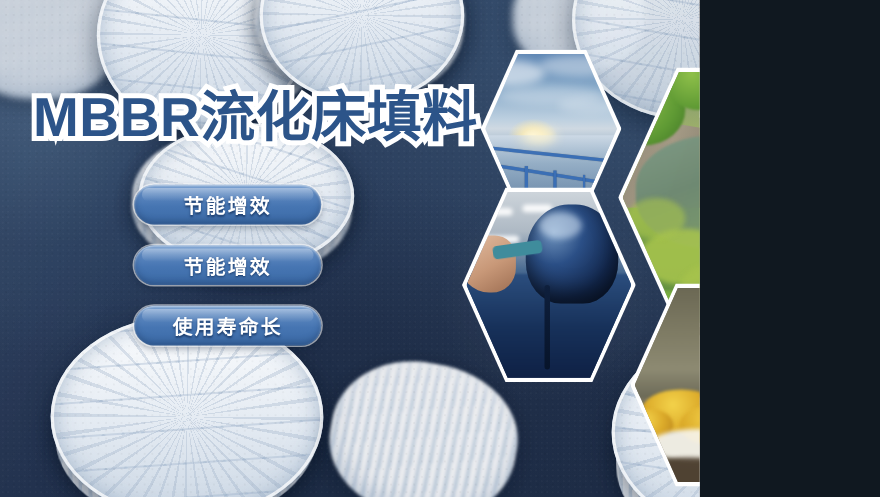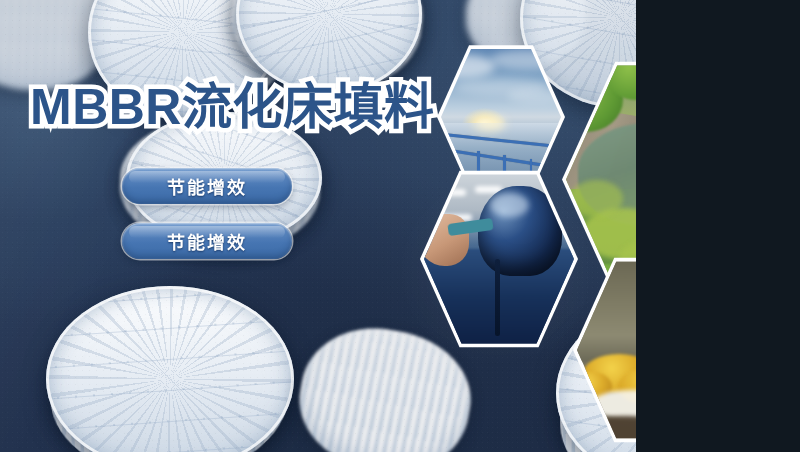--- a/index.html
+++ b/index.html
@@ -331,15 +331,18 @@
 
   <div class="title">MBBR流化床填料</div>
 
   <div class="pills">
     <div class="pill">
       <span>节能增效</span>
     </div>
     <div class="pill">
       <span>节能增效</span>
     </div>
+    <div class="pill">
+      <span>使用寿命长</span>
+    </div>
   </div>
 
 </div>
 
 </body></html>

